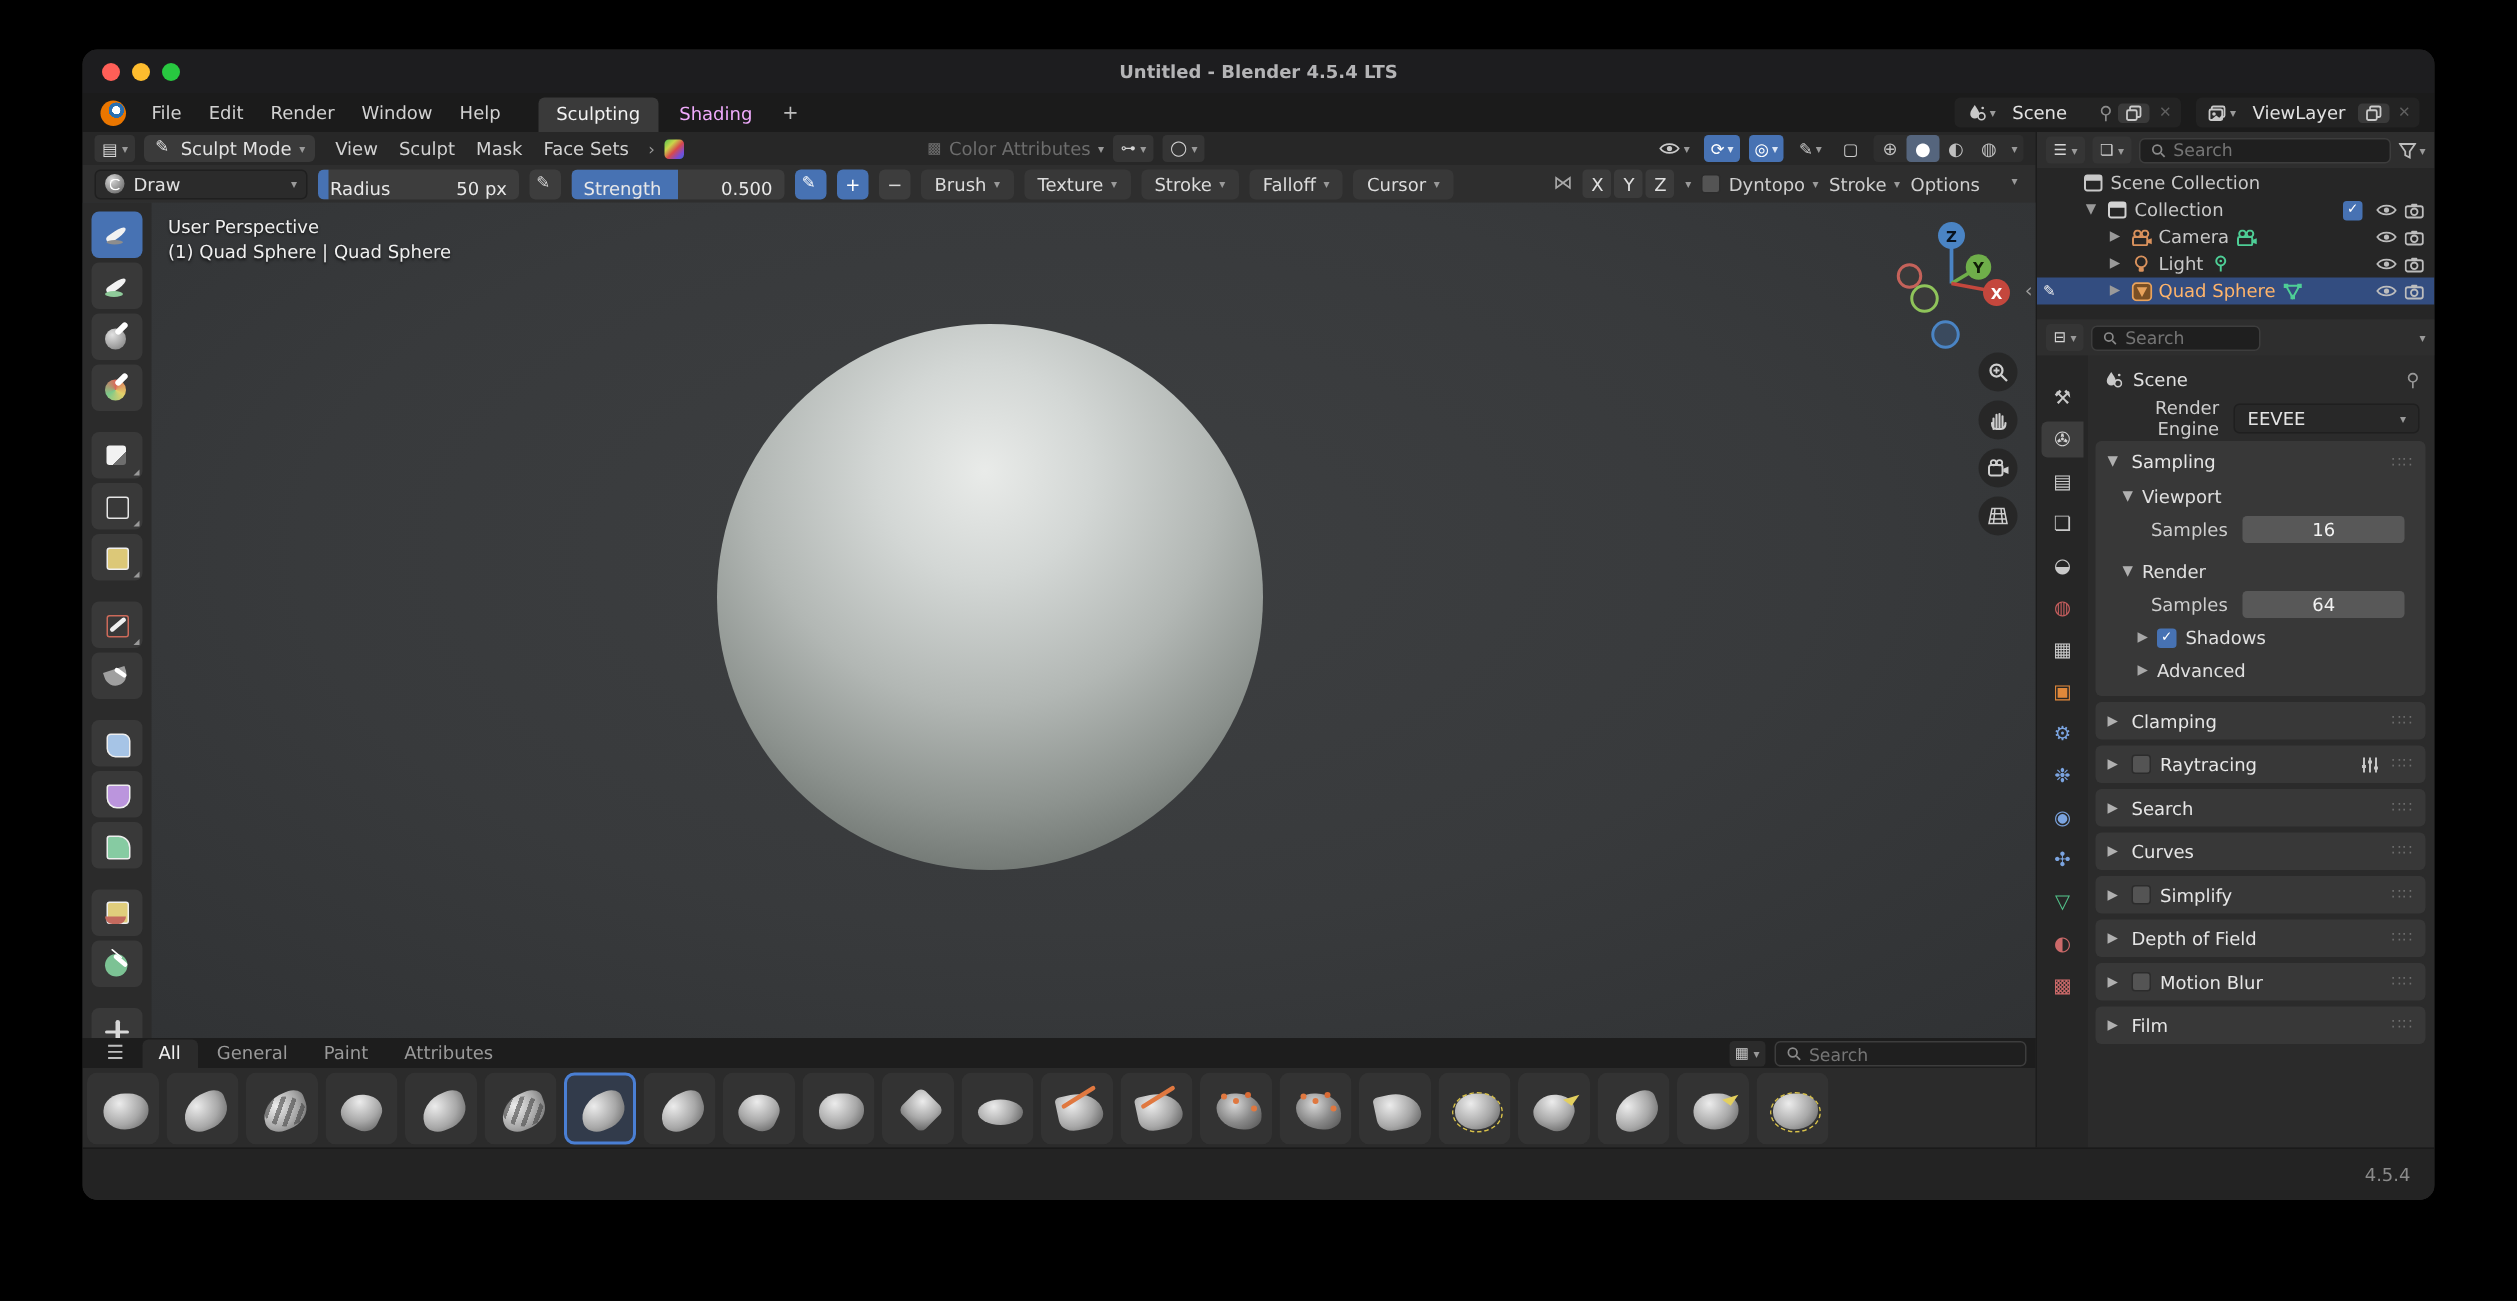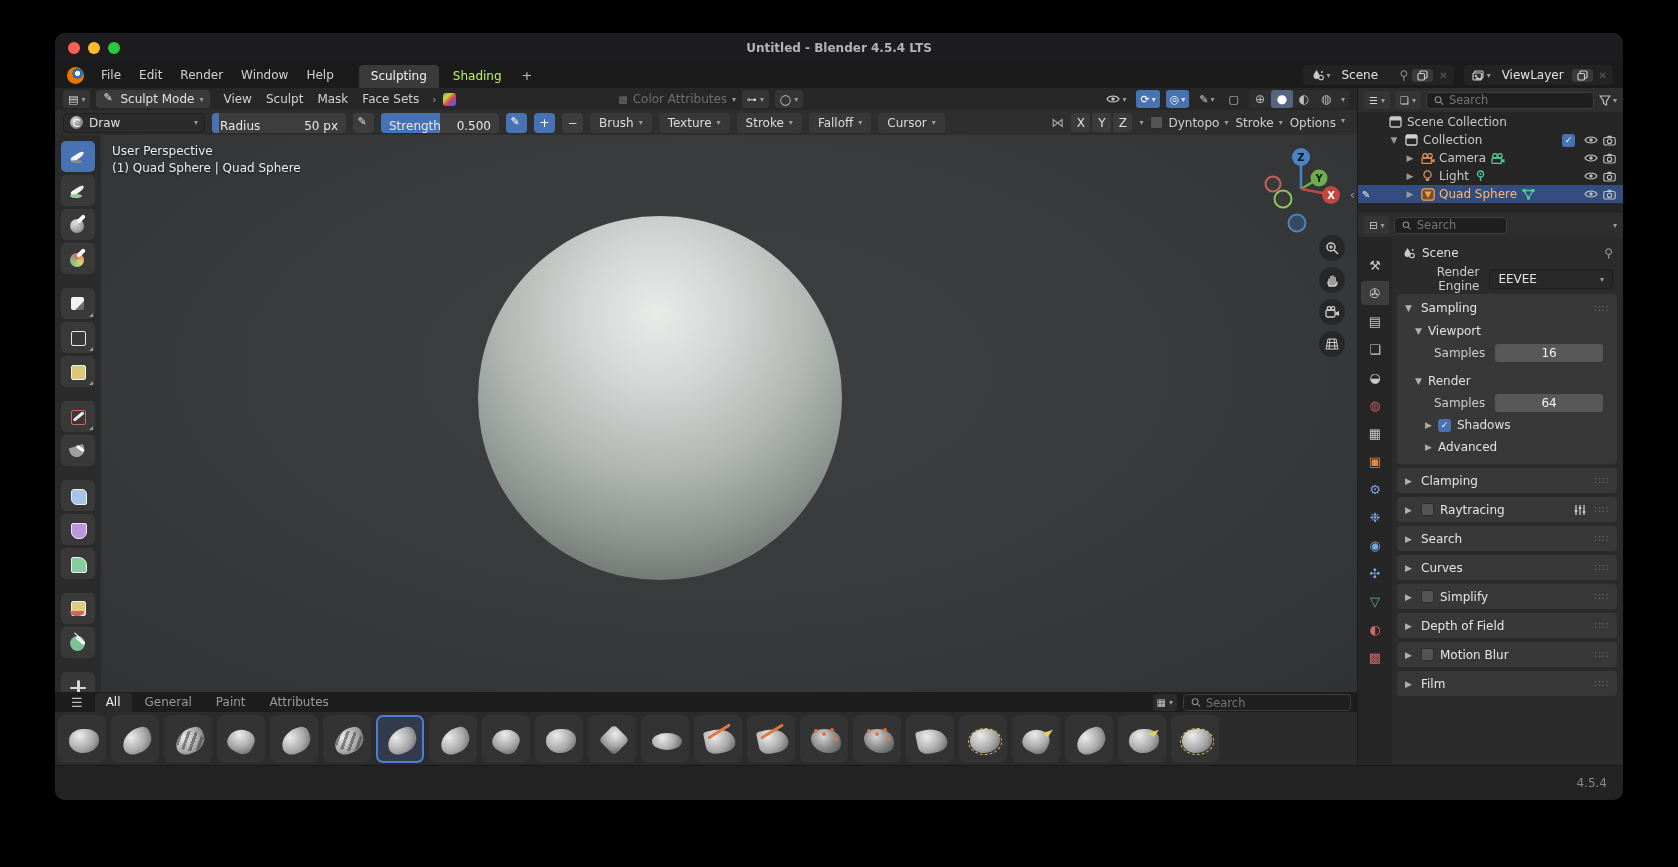--- a/index.html
+++ b/index.html
@@ -15,21 +15,21 @@
   .lights { display:flex; gap:8px; padding-left:13px; }
   .light { width:12px; height:12px; border-radius:50%; }
   .light.r { background:#ff5f57; } .light.y { background:#febc2e; } .light.g { background:#28c840; }
   .title { position:absolute; left:0; right:0; text-align:center; color:#b4b4b6; font-weight:bold; font-size:12px; }
 
   
   .topbar { height:26px; background:#1b1b1b; display:flex; align-items:center; padding:0 10px; flex:0 0 auto; }
   .blogo { width:17px; height:17px; border-radius:50%; background:radial-gradient(circle at 62% 38%, #fff 0 18%, #2a6fb0 19% 34%, #ea7600 35%); margin:0 8px 0 2px; }
   .menu-item { padding:3px 9px; color:#d2d2d2; border-radius:3px; cursor:default; }
   .ws-tabs { display:flex; align-items:flex-end; margin-left:16px; gap:2px; height:100%; }
-  .ws-tab { padding:4px 12px 5px; color:#bef264; border-radius:4px 4px 0 0; margin-top:3px; }
+  .ws-tab { padding:4px 12px 5px; color:#f0abfc; border-radius:4px 4px 0 0; margin-top:3px; }
   .ws-tab.active { background:#3a3a3a; color:#f2f2f2; }
   .ws-add { color:#bdbdbd; padding:3px 8px; font-size:13px; }
   .tb-right { margin-left:auto; display:flex; gap:10px; align-items:center; }
   .idwidget { display:flex; align-items:center; background:#232323; border-radius:4px; height:20px; padding:0 4px; gap:4px; }
   .idwidget .ibtn { display:flex; align-items:center; gap:1px; padding:0 3px; color:#c9c9c9; }
   .idwidget .val { color:#e2e2e2; padding:0 4px; min-width:58px; }
   .chev { font-size:8px; color:#9a9a9a; }
   .minib { background:#3a3a3a; border-radius:3px; padding:1px 3px; color:#cfcfcf; display:flex; align-items:center; }
   .xdim { color:#5f5f5f; font-size:10px; padding:0 2px; }
 
@@ -339,21 +339,21 @@
             <span class="chev" style="margin-left:auto">▾</span>
           </span>
           <span class="slider" style="width:134px">
             <span class="fill" style="width:7px"></span>
             <span class="lab">Radius</span>
             <span class="num">50 px</span>
           </span>
           <span class="sqbtn">
               <span class="pen"></span>
             </span>
-          <span class="slider" style="width:118px">
+          <span class="slider" style="width:142px">
             <span class="fill" style="width:50%"></span>
             <span class="lab">Strength</span>
             <span class="num">0.500</span>
           </span>
           <span class="sqbtn blue">
               <span class="pen"></span>
             </span>
           <span class="sqbtn blue">+</span>
           <span class="sqbtn">−</span>
           <div id="popovers" style="display:flex;gap:7px">
@@ -388,21 +388,21 @@
           <span class="chev">▾</span>
           <span style="display:flex;align-items:center;gap:5px">
             <span class="cb"></span>
             <span>Dyntopo</span>
             <span class="chev">▾</span>
           </span>
           <span style="display:flex;align-items:center;gap:5px">
             <span>Stroke</span>
             <span class="chev">▾</span>
           </span>
-          <span style="display:flex;align-items:flex-start;gap:5px;padding-right:4px">
+          <span style="display:flex;align-items:flex-start;gap:21px;padding-right:4px">
             <span>Options</span>
             <span class="chev">▾</span>
           </span>
         </div>
 
         <div class="canvas">
           <div class="sphere"></div>
           <div class="vp-labels">
             <div>User Perspective</div>
             <div>(1) Quad Sphere | Quad Sphere</div>

